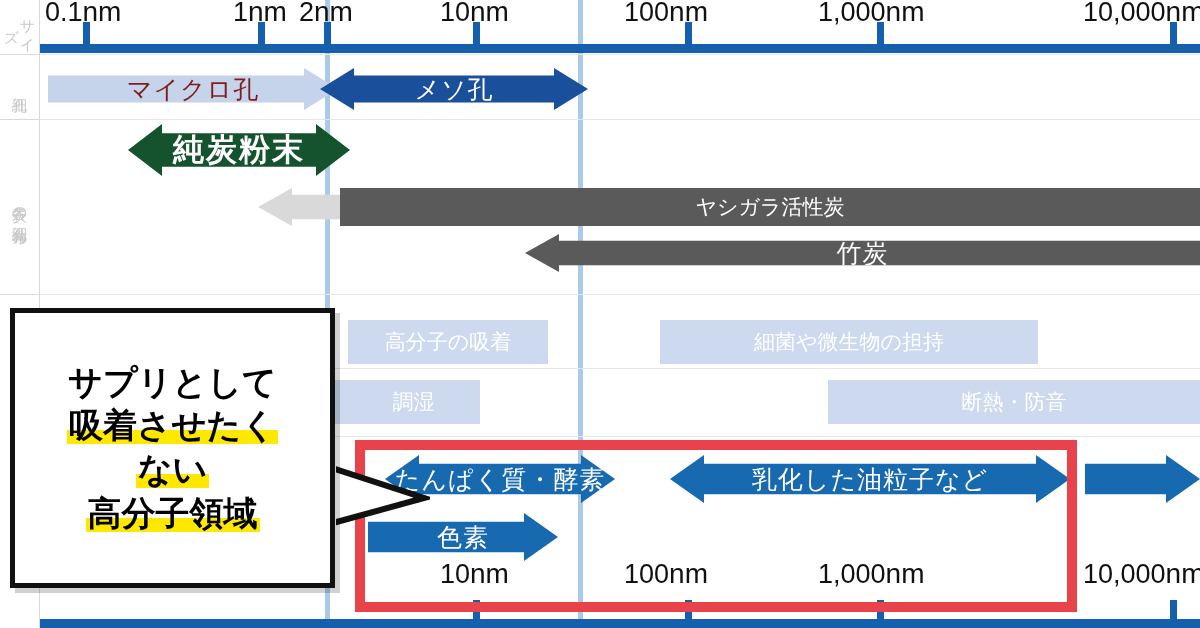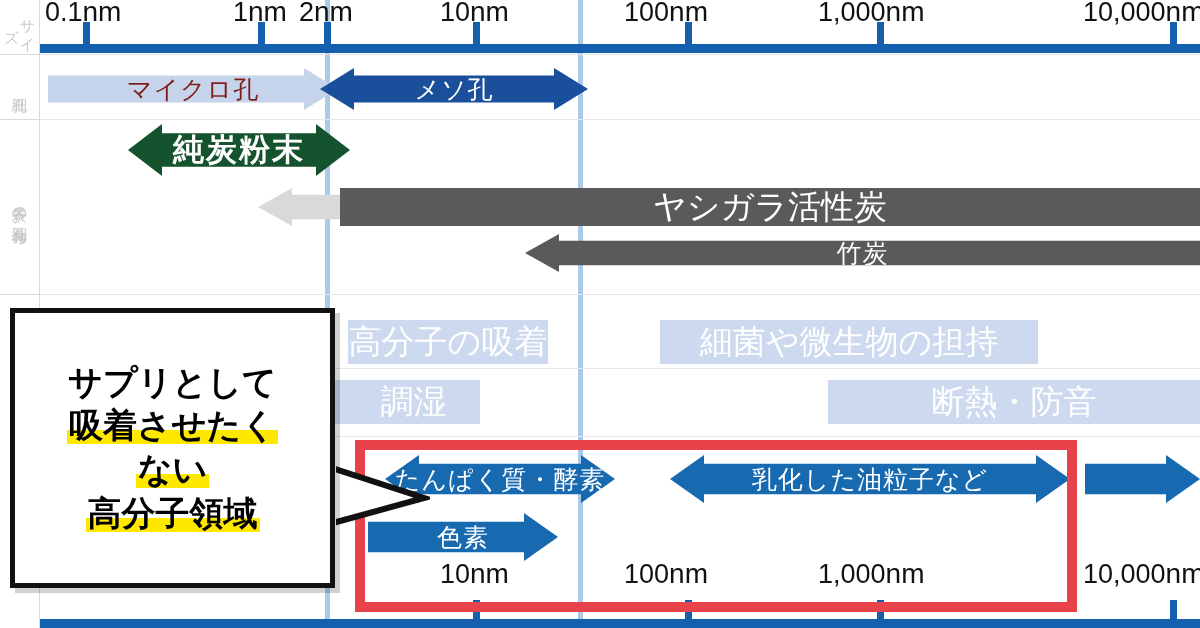--- a/index.html
+++ b/index.html
@@ -73,21 +73,21 @@
   }
   #calloutTail{position:absolute;left:320px;top:460px;z-index:39;}
 
   
   #redbox{
     position:absolute;left:355px;top:440px;width:722px;height:172px;
     border:10px solid #e8434b;box-sizing:border-box;z-index:30;pointer-events:none;
   }
 
   .bar{position:absolute;display:flex;align-items:center;box-sizing:border-box;}
-  .barlabel{width:100%;text-align:center;color:#fff;font-size:33px;white-space:nowrap;}
+  .barlabel{width:100%;text-align:center;color:#fff;font-size:21px;white-space:nowrap;}
   .barlabel.left{text-align:center;padding-left:22px;}
 </style>
 </head>
 <body>
 
 <div id="stage">
 
   <div class="vguide" style="left:325px;"></div>
   <div class="vguide" style="left:578px;"></div>
 

